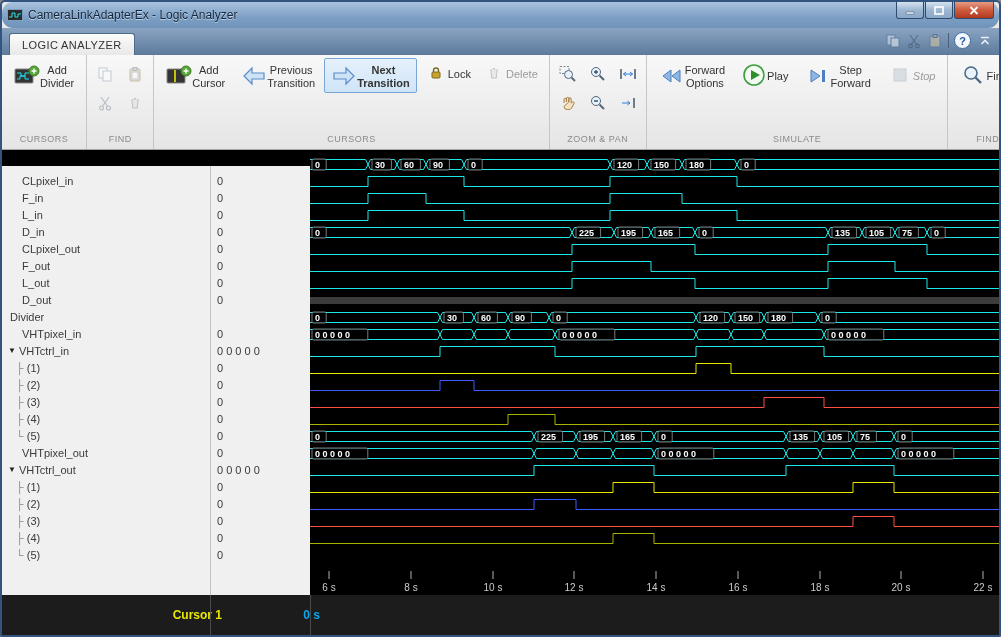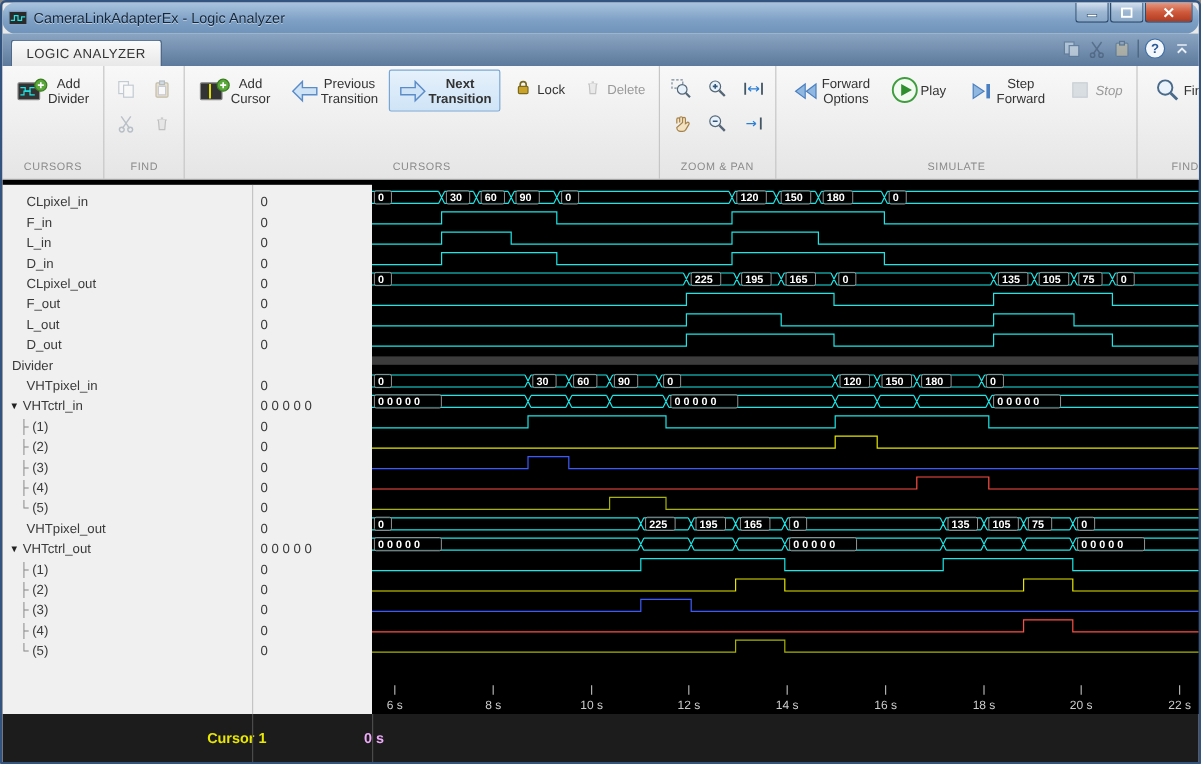--- a/index.html
+++ b/index.html
@@ -49,38 +49,38 @@
   .dis .bic, .dis .sic { opacity:.45; }
   .igrid { display:grid; gap:3px 4px; padding-top:5px; }
   .sbtn { width:26px; height:26px; border:1px solid transparent; border-radius:2px;
           display:flex; align-items:center; justify-content:center; }
   .vstack { display:flex; gap:8px; padding:6px 2px 0 6px; }
   .hbtn { display:flex; align-items:center; gap:5px; font-size:11px; color:#333; padding:2px 4px; }
   .hbtn.dis { color:#9a9a9a; }
 
   
   .main { position:relative; height:445px; background:#000; }
-  .names { position:absolute; left:0; top:4px; bottom:0; width:308px; background:#f0f0f0; padding-top:6px; overflow:hidden; }
+  .names { position:absolute; left:0; top:16px; bottom:0; width:308px; background:#f0f0f0; padding-top:6px; overflow:hidden; }
   .names::after { content:""; position:absolute; left:208px; top:0; bottom:0; width:1px; background:#c4c4c4; }
   .srow { height:17px; display:flex; align-items:center; padding-left:20px; font-size:11px; color:#3a3a3a; position:relative; }
   .srow.group { padding-left:6px; }
   .srow.child { padding-left:14px; }
   .srow.div-row { padding-left:8px; }
   .caret { font-size:8px; margin-right:3px; color:#222; }
   .tree { color:#888; margin-right:3px; }
   .sval { position:absolute; left:215px; color:#3a3a3a; white-space:pre; }
   .waves { position:absolute; left:308px; top:0; right:0; bottom:0; background:#000; }
   .waves svg { display:block; }
 
   
   .statusbar { height:40px; background:#1c1c1c; position:relative; display:flex; align-items:center; }
   .statusbar::before { content:""; position:absolute; left:208px; top:0; bottom:0; width:1px; background:#4a4a4a; }
   .statusbar::after  { content:""; position:absolute; left:308px; top:0; bottom:0; width:1px; background:#4a4a4a; }
   .st-name { width:208px; text-align:right; padding-right:8px; color:#e8e800; font-size:12px; font-weight:bold;margin-left:20px; }
-  .st-val  { width:100px; text-align:right; padding-right:10px; color:#f0abfc; font-size:12px; font-weight:bold; }
+  .st-val  { width:100px; text-align:right; padding-right:10px; color:#0ea5e9; font-size:12px; font-weight:bold; }
 </style>
 </head>
 <body>
 
 <div class="window">
 
   <div class="titlebar">
     <span class="app-icon">
       <svg width="16" height="16" viewBox="0 0 16 16">
           <rect x="0.5" y="2.5" width="15" height="11" fill="#2a2a2a" stroke="#7d9fc4"></rect>

